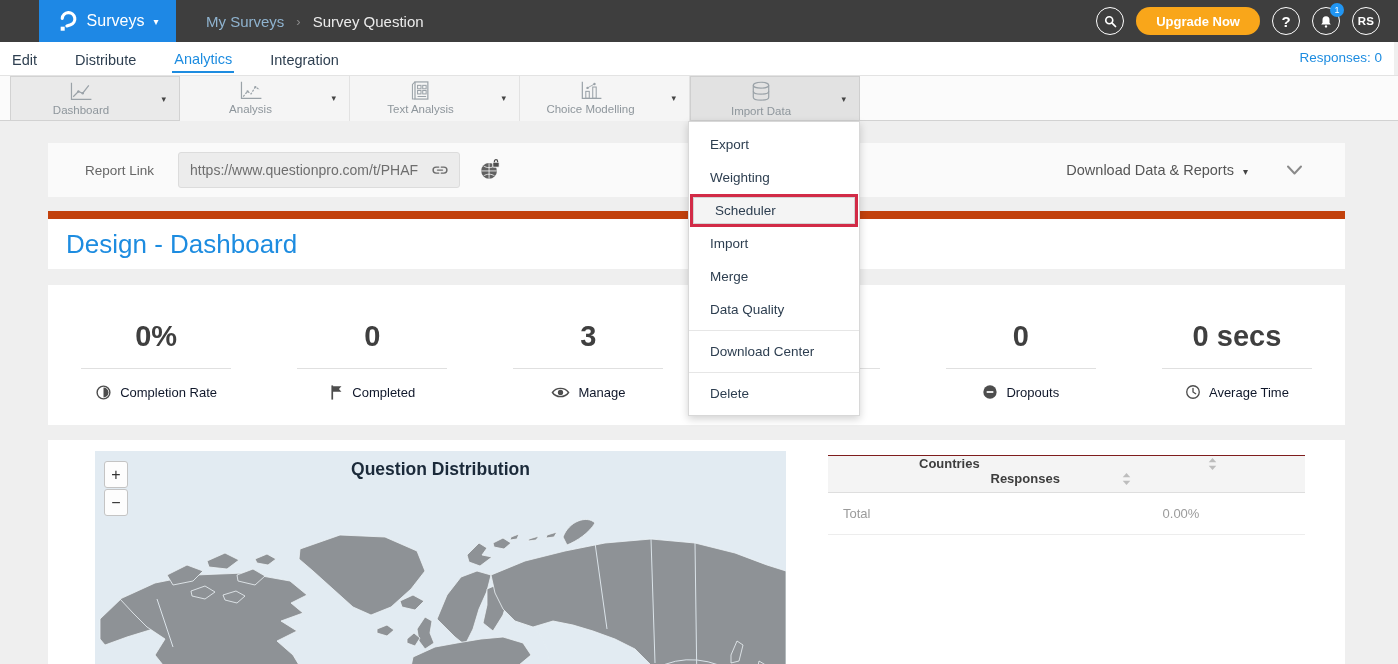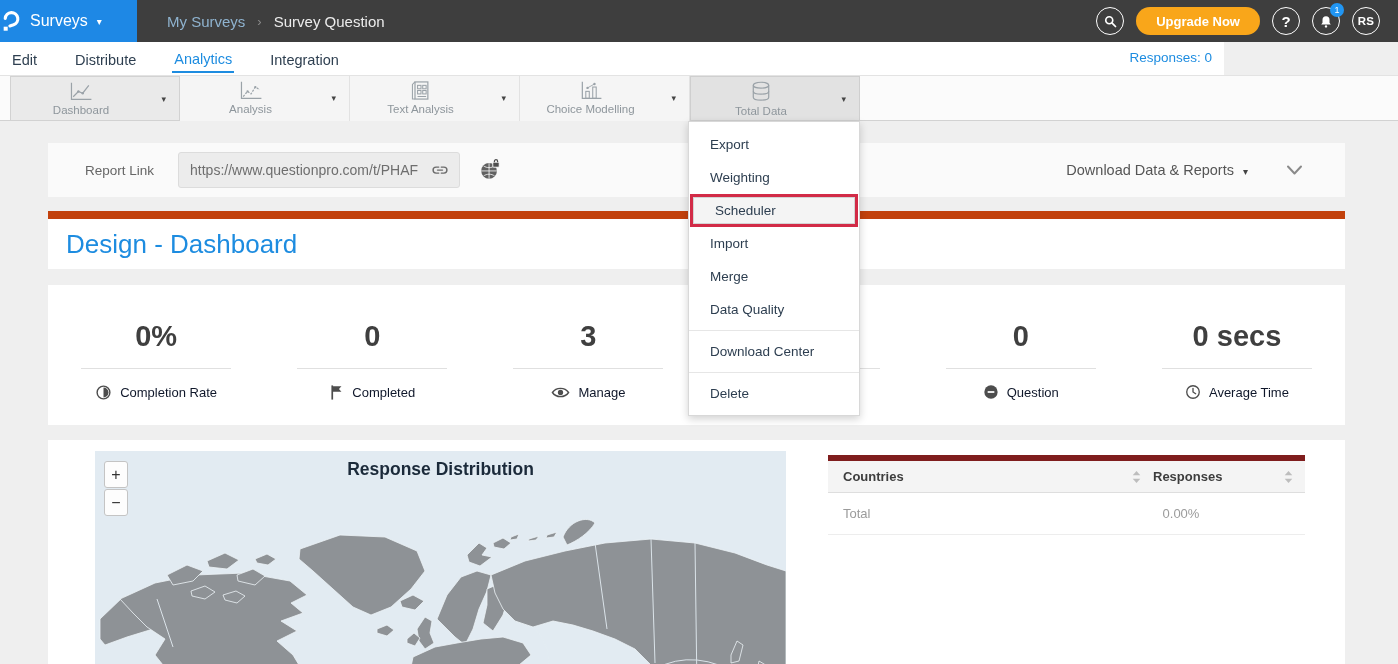--- a/index.html
+++ b/index.html
@@ -1,36 +1,36 @@
 <!DOCTYPE html>
 <html><head>
 <meta charset="utf-8">
 <style>
   * { margin:0; padding:0; box-sizing:border-box; }
   html,body { width:1398px; height:664px; overflow:hidden; }
   body { position:relative; background:#efefef; font-family:"Liberation Sans", sans-serif; }
 
   
   .topbar { position:absolute; top:0; left:0; width:1398px; height:42px; background:#3e3e3e; display:flex; align-items:center; }
-  .logo-box { width:137px; height:42px; background:#1e88e5; display:flex; align-items:center; justify-content:flex-start; gap:9px; cursor:pointer; }
+  .logo-box { width:137px; height:42px; background:#1e88e5; display:flex; align-items:center; justify-content:center; gap:9px; cursor:pointer;margin-left:39px; }
   .logo-box .product { color:#fff; font-size:16px; font-weight:500; }
   .caret-w { color:#fff; font-size:10px; }
   .crumbs { display:flex; align-items:center; margin-left:30px; gap:12px; }
   .crumb-parent { color:#8fb3cf; font-size:15px; cursor:pointer; }
   .crumb-sep { color:#8a8a8a; font-size:13px; }
   .crumb-current { color:#ececec; font-size:15px; }
   .topbar-right { margin-left:auto; display:flex; align-items:center; gap:12px; padding-right:18px; }
   .circ-btn { width:28px; height:28px; border:1.5px solid #fff; border-radius:50%; display:flex; align-items:center; justify-content:center; color:#fff; cursor:pointer; position:relative; flex:0 0 auto; }
   .circ-btn .qmark { font-size:15px; font-weight:bold; }
   .circ-btn .initials { font-size:11.5px; font-weight:bold; letter-spacing:.3px; }
   .upgrade-btn { height:28px; padding:0 20px; background:#f9a61a; border:none; border-radius:14px; color:#fff; font-size:13px; font-weight:bold; font-family:inherit; cursor:pointer; }
   .badge { position:absolute; top:-5px; right:-5px; min-width:14px; height:14px; border-radius:7px; background:#2196f3; color:#fff; font-size:9px; display:flex; align-items:center; justify-content:center; padding:0 3px; }
 
   
-  .nav { position:absolute; top:42px; left:0; width:1224px; height:33px; background:#fff; display:flex; align-items:center; padding-left:10px; gap:34px; }
+  .nav { position:absolute; top:42px; left:0; width:1394px; height:33px; background:#fff; display:flex; align-items:center; padding-left:10px; gap:34px; }
   .nav-item { font-size:14.5px; color:#2e3f50; font-weight:500; cursor:pointer; padding:6px 2px 4px; }
   .nav-item.active { color:#1d8ce0; border-bottom:2px solid #1d8ce0; }
   .responses { position:absolute; right:12px; top:8px; color:#1d8ce0; font-size:13.5px; }
 
   
   .tabstrip { position:absolute; top:75px; left:0; width:1398px; height:46px; background:#fbfbfb; border-top:1px solid #e3e3e3; border-bottom:1px solid #d2d2d2; }
   .tab { position:absolute; top:0; height:45px; width:170px; background:#f5f5f5; border-right:1px solid #e2e2e2; cursor:pointer; }
   .tab.first { border-left:1px solid #e2e2e2; }
   .tab.selected { background:#eaeaea; border:1px solid #d2d2d2; }
   .tab.open { background:#e2e2e2; border:1px solid #cfcfcf; }
@@ -68,21 +68,21 @@
 
   
   .bottom-panel { position:absolute; top:440px; left:48px; width:1297px; height:224px; background:#fff; overflow:hidden; }
   .map-wrap { position:absolute; left:47px; top:11px; width:691px; height:380px; background:#e2ebf2; overflow:hidden; }
   .map-title { position:absolute; top:8px; left:0; width:100%; text-align:center; font-size:17.5px; font-weight:bold; color:#1b2a3a; }
   .zoom-btns { position:absolute; left:9px; top:10px; display:flex; flex-direction:column; gap:1px; z-index:5; }
   .zoom-btn { width:24px; height:27px; background:#fdfdfd; border:1px solid #c4c4c4; border-radius:3px; font-size:16px; color:#333; cursor:pointer; font-family:inherit; line-height:1; }
   .map-svg { position:absolute; left:0; top:28px; }
 
   .table-wrap { position:absolute; left:780px; top:15px; width:477px; }
-  .t-head { display:flex; background:#f4f4f4; border-top:6px solid #7f1d1d; border-bottom:1px solid #dedede; height:38px; align-items:center; }
+  .t-head { display:flex; background:#f4f4f4; border-top:1px solid #7f1d1d; border-bottom:1px solid #dedede; height:38px; align-items:center;flex-direction:column; }
   .t-row { display:flex; height:42px; align-items:center; border-bottom:1px solid #ededed;gap:29px; }
   .c1 { width:325px; padding-left:15px; display:flex; align-items:center; }
   .c2 { width:152px; display:flex; align-items:center; }
   .th-label { font-size:13px; font-weight:bold; color:#3d3d3d; cursor:pointer; }
   .sort-icon { margin-left:auto; margin-right:12px; cursor:pointer; }
   .td-text { font-size:13px; color:#9b9b9b; }
 
   svg { display:block; }
 </style>
 </head>
@@ -204,21 +204,21 @@
   </div>
   <div class="tab open" style="left:690px;">
     <div class="tab-center">
       <span>
         <svg width="24" height="24" viewBox="0 0 28 28">
             <ellipse cx="14" cy="6" rx="9" ry="3.4" fill="none" stroke="#9aa2a8" stroke-width="1.4"></ellipse>
             <path d="M5 6 v7 c0 1.9 4 3.4 9 3.4 s9 -1.5 9 -3.4 v-7" fill="none" stroke="#9aa2a8" stroke-width="1.4"></path>
             <path d="M5 13 v7 c0 1.9 4 3.4 9 3.4 s9 -1.5 9 -3.4 v-7" fill="none" stroke="#9aa2a8" stroke-width="1.4"></path>
           </svg>
       </span>
-      <span class="tab-label">Total Data</span>
+      <span class="tab-label">Import Data</span>
     </div>
     <span class="tab-caret">▾</span>
   </div>
 </div>
 
 <div class="report-bar">
   <span class="report-label">Report Link</span>
   <div class="url-box">
     <span class="url-text">https://www.questionpro.com/t/PHAF</span>
     <span class="link-wrap">
@@ -303,42 +303,42 @@
   <div class="stat">
     <div class="stat-value">0</div>
     <div class="stat-divider"></div>
     <div class="stat-labelrow">
       <span>
         <svg width="16" height="16" viewBox="0 0 24 24">
             <circle cx="12" cy="12" r="10" fill="#4d4d4d"></circle>
             <line x1="7" y1="12" x2="17" y2="12" stroke="#fff" stroke-width="2.6"></line>
           </svg>
       </span>
-      <span>Question</span>
+      <span>Dropouts</span>
     </div>
   </div>
   <div class="stat">
     <div class="stat-value">0 secs</div>
     <div class="stat-divider"></div>
     <div class="stat-labelrow">
       <span>
         <svg width="16" height="16" viewBox="0 0 24 24">
             <circle cx="12" cy="12" r="9.4" fill="none" stroke="#4d4d4d" stroke-width="2"></circle>
             <path d="M12 6.5 V12 l4 2.6" fill="none" stroke="#4d4d4d" stroke-width="2" stroke-linecap="round"></path>
           </svg>
       </span>
       <span>Average Time</span>
     </div>
   </div>
 </div>
 
 <div class="bottom-panel">
 
   <div class="map-wrap">
-    <div class="map-title">Response Distribution</div>
+    <div class="map-title">Question Distribution</div>
     <div class="zoom-btns">
       <button class="zoom-btn">+</button>
       <button class="zoom-btn">−</button>
     </div>
     <svg class="map-svg" width="691" height="352" viewBox="0 0 691 352">
       <g fill="#8e9296" stroke="#eef4f8" stroke-width="0.8" stroke-linejoin="round">
 
         <path d="M5 140 L28 118 L58 108 L88 114 L95 130 L76 140 L85 152 L58 150 L32 158 L10 166 L5 160 Z"></path>
 
         <path d="M25 120 L60 104 L100 96 L150 94 L195 102 L212 116 L196 124 L208 134 L186 142 L202 152 L182 162 L198 176 L210 196 L214 222 L206 250 L190 275 L172 295 L160 310 L150 296 L128 288 L100 276 L80 250 L70 220 L76 196 L60 176 L70 160 L52 148 L38 134 Z"></path>

